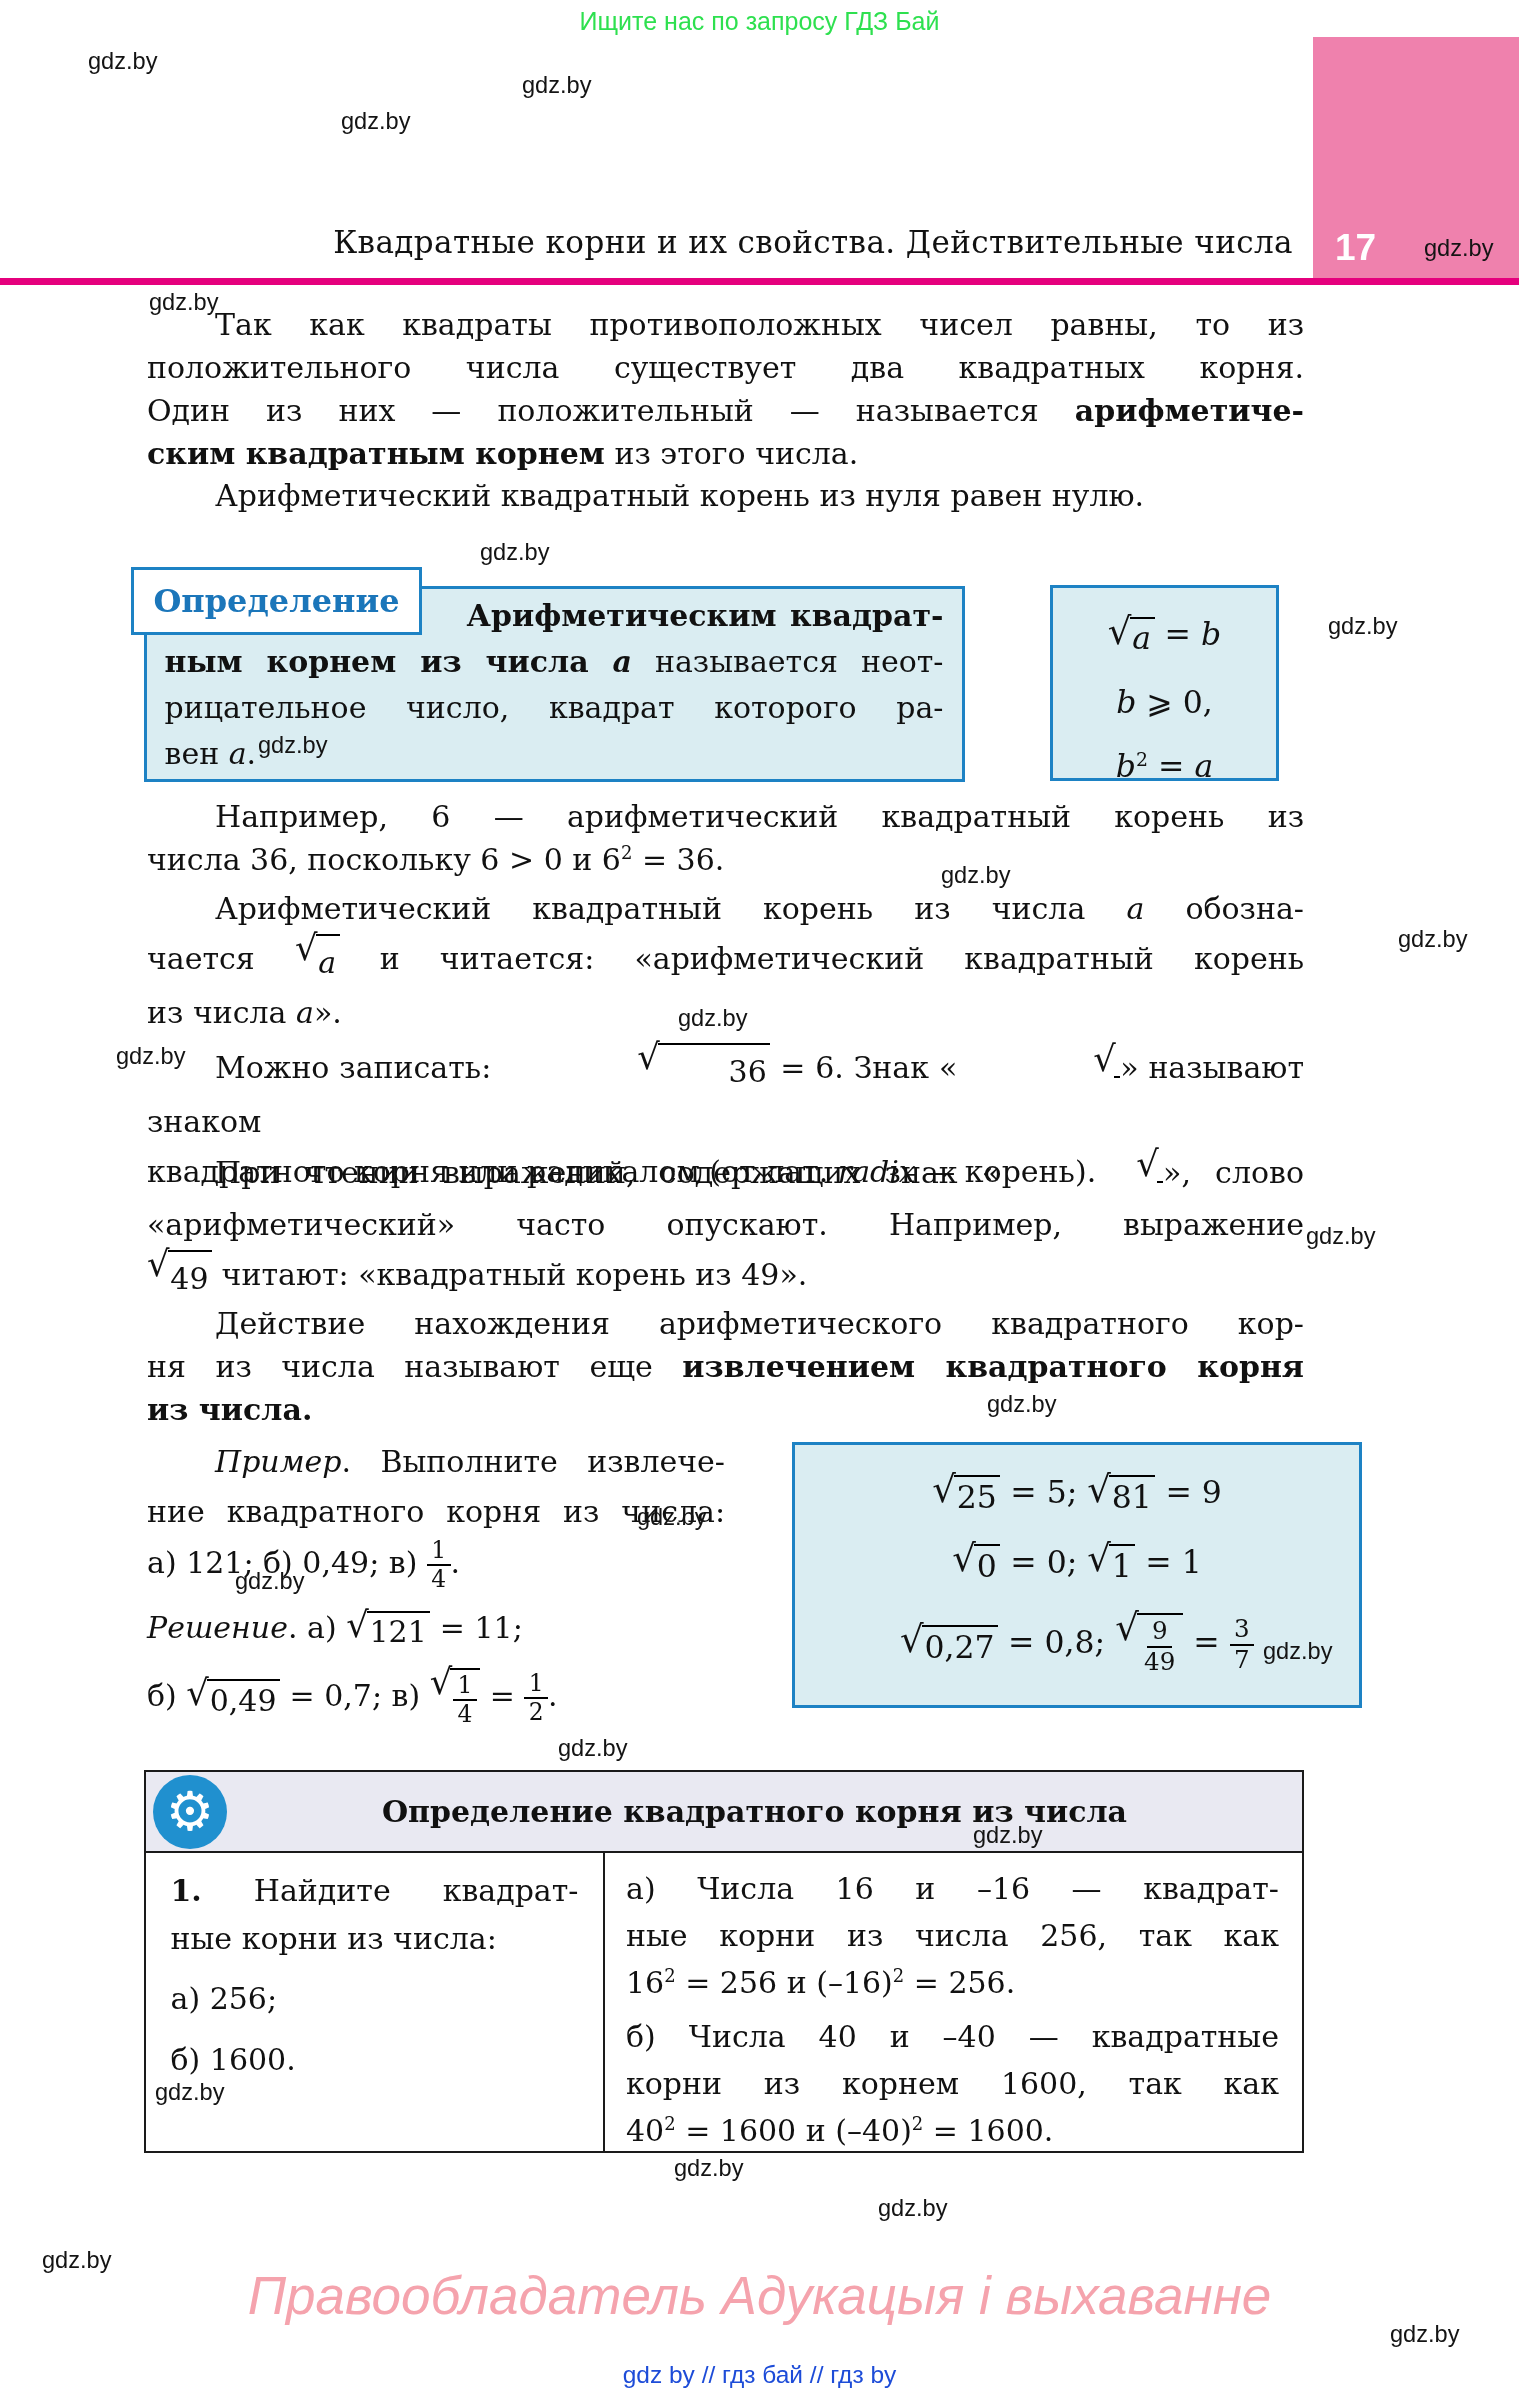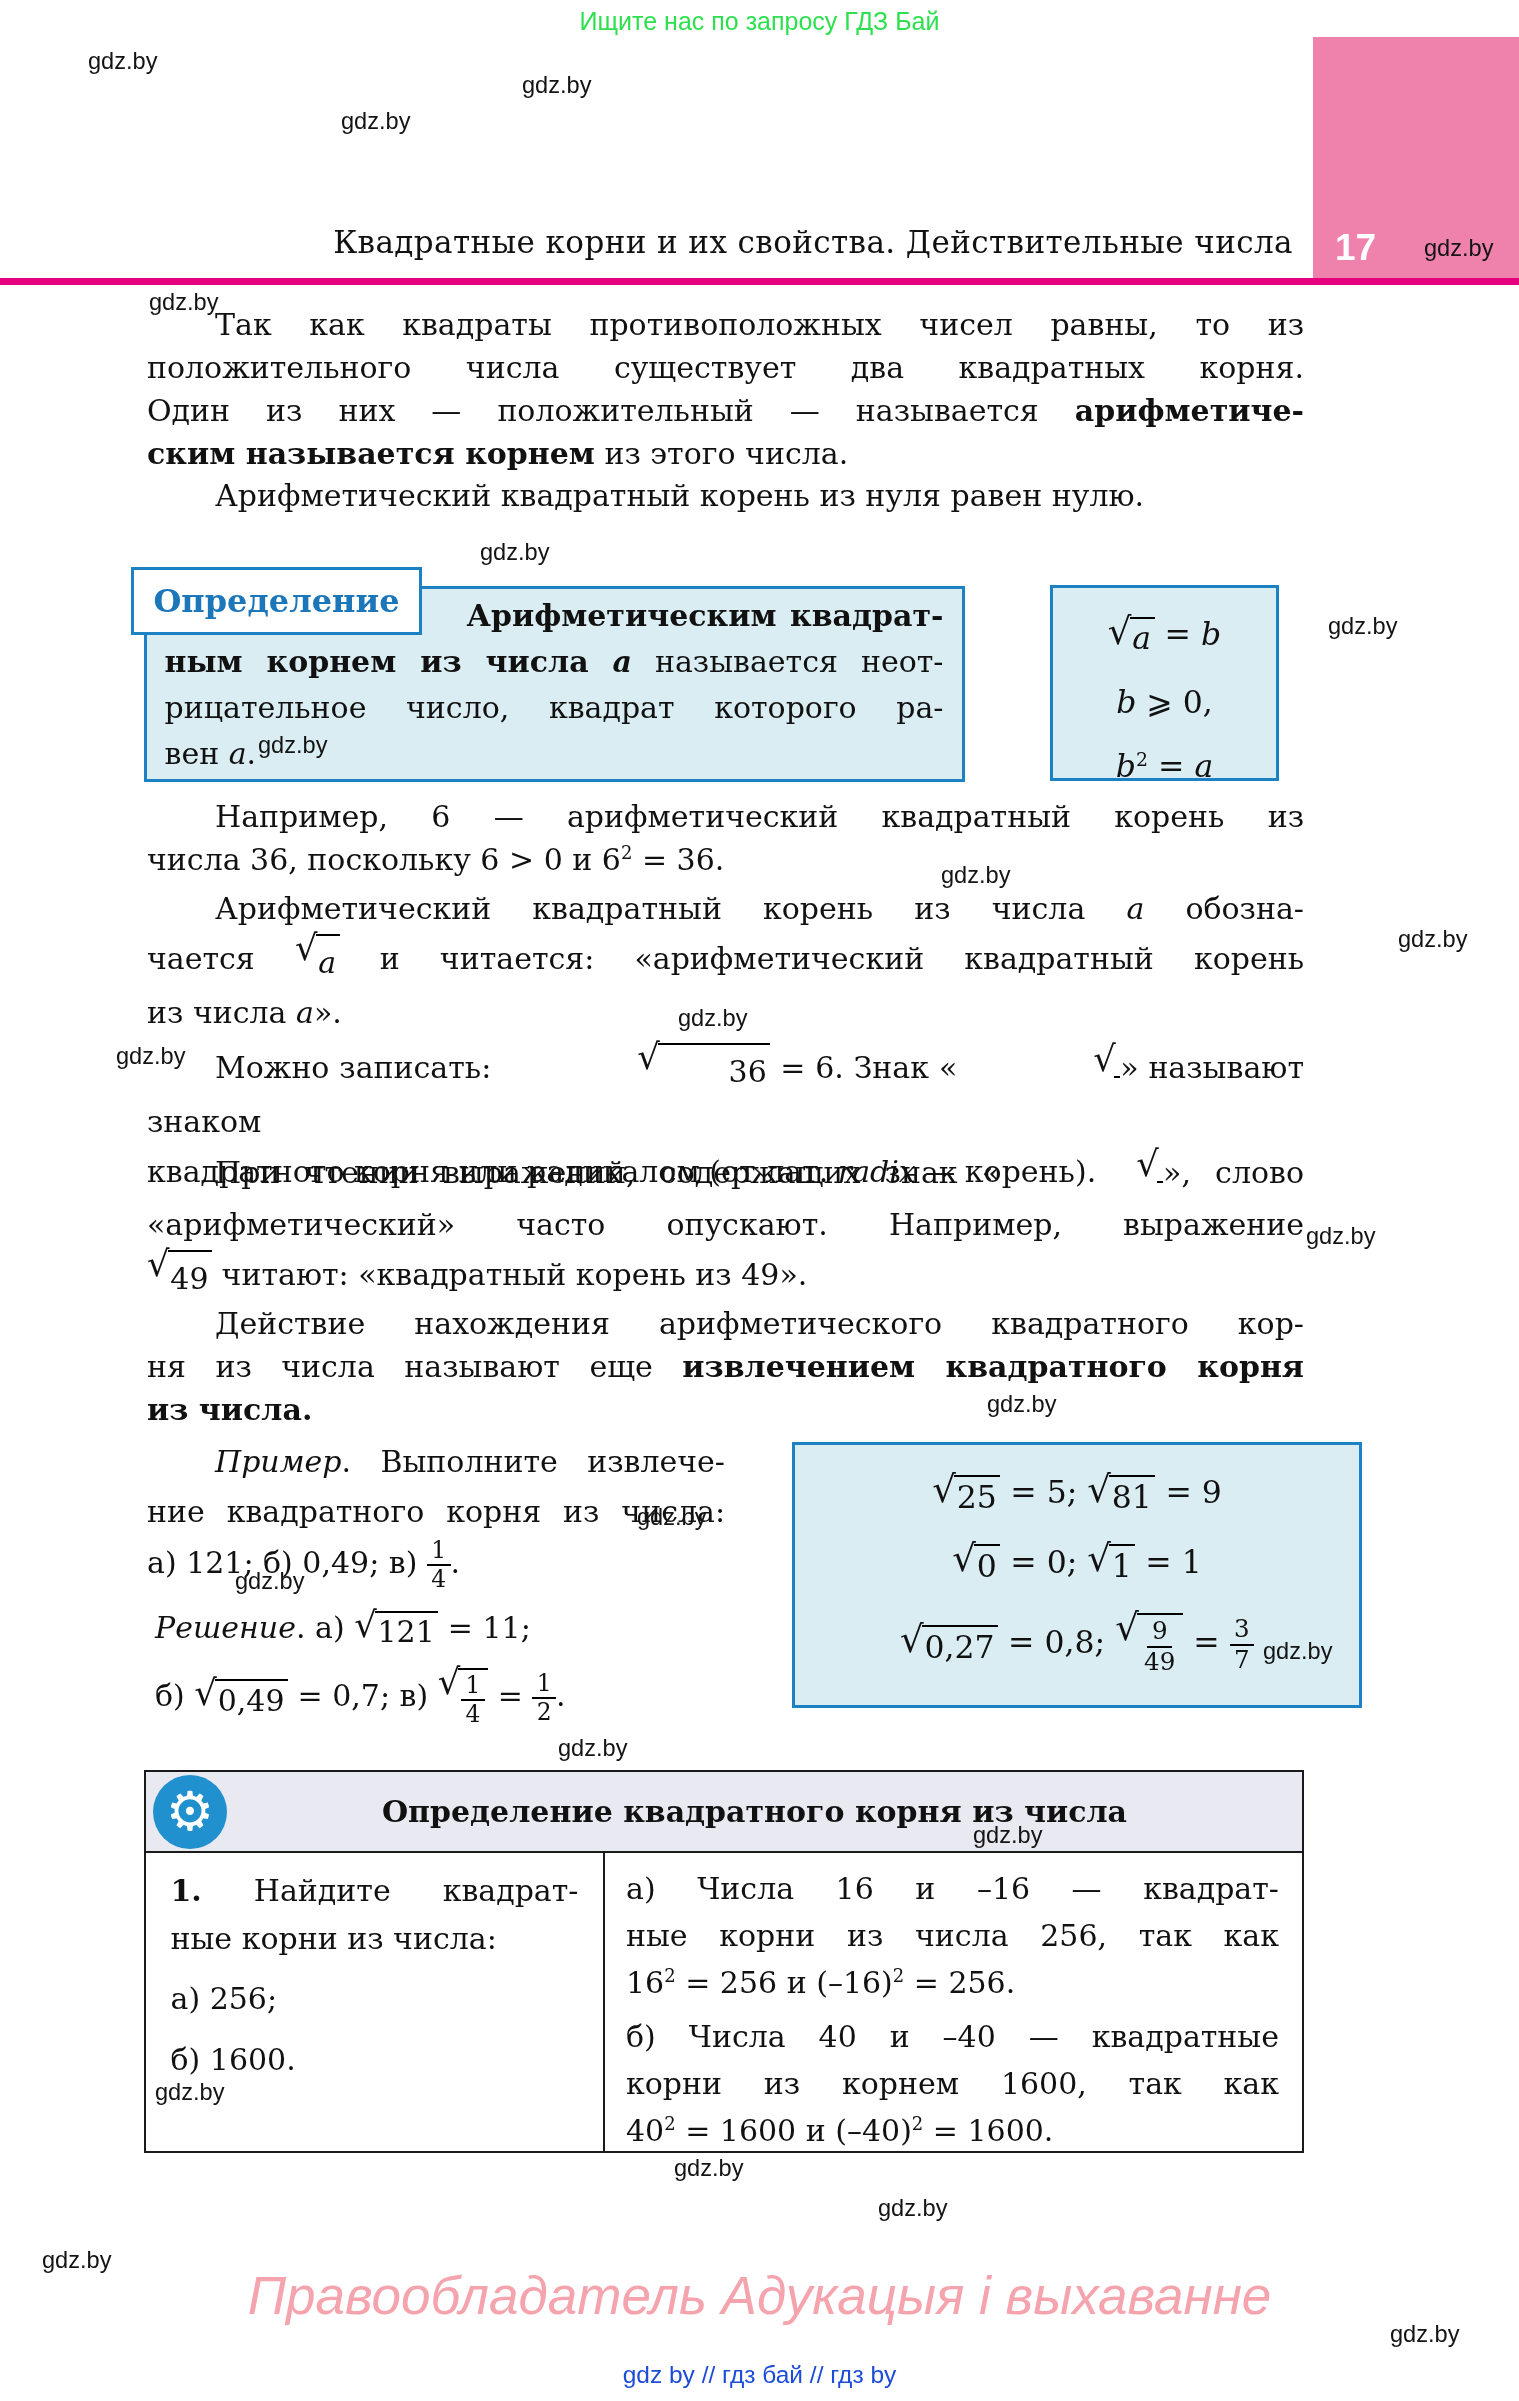--- a/index.html
+++ b/index.html
@@ -71,41 +71,41 @@
   .sb{display:inline-block;border-top:2.6px solid #000;padding:1.8px 3.5px 0 2.6px;}
   .fr{display:inline-flex;flex-direction:column;align-items:center;vertical-align:middle;
       font-size:0.78em;line-height:1.15;}
   .fn{border-bottom:2.2px solid #000;padding:0 4.4px;}
   .fd{padding:0 4.4px;}
   sup{font-size:0.6em;vertical-align:super;line-height:0;}
   i.m{font-style:italic;}
   
   .lh49 .ln{line-height:43px;}
   .lh57 .ln{line-height:50px;}
-  .sol .ln{margin-bottom:19px;margin-left:8px;}
+  .sol .ln{margin-bottom:19px;}
 </style>
 </head>
 <body>
 
 <div class="page">
 
   <div class="promo">Ищите нас по запросу ГДЗ Бай</div>
 
   <div class="pagebox">
     <span class="pagenum">17</span>
   </div>
   <div class="rule"></div>
 
   <div class="title">Квадратные корни и их свойства. Действительные числа</div>
 
   <div class="para ind lh49" style="top:303px;">
       <div class="ln">Так как квадраты противоположных чисел равны, то из</div>
       <div class="ln">положительного числа существует два квадратных корня.</div>
       <div class="ln">Один из них — положительный — называется <b>арифметиче-</b></div>
-      <div class="ln last"><b>ским называется корнем</b> из этого числа.</div>
+      <div class="ln last"><b>ским квадратным корнем</b> из этого числа.</div>
     </div>
   <div class="para ind lh49" style="top:474px;">
       <div class="ln last">Арифметический квадратный корень из нуля равен нулю.</div>
     </div>
 
   <div class="deflabel">Определение</div>
   <div class="defbox">
     <div class="deflines">
         <div class="ln"><b>Арифметическим квадрат-</b></div>
         <div class="ln"><b>ным корнем из числа <i class="m">a</i></b> называется неот-</div>

